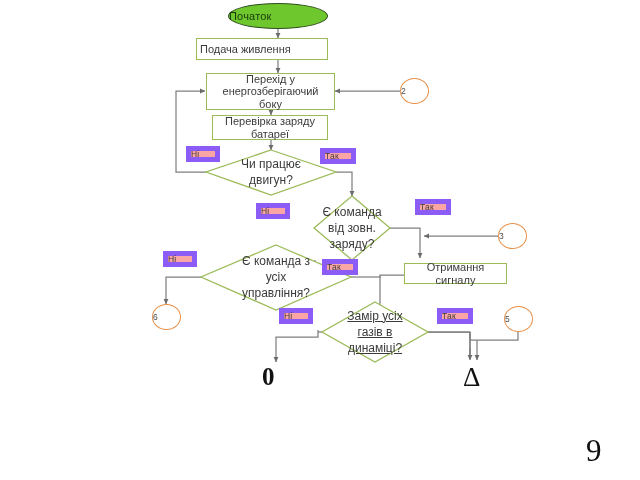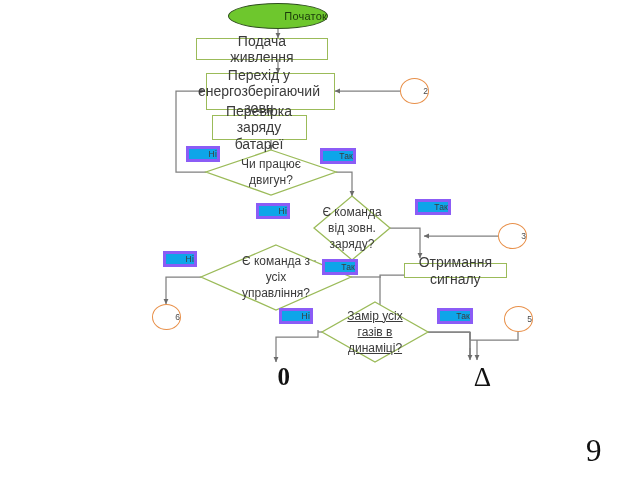--- a/index.html
+++ b/index.html
@@ -7,55 +7,55 @@
     width:640px;height:480px;
     background:#ffffff;
     font-family:"Liberation Sans", sans-serif;
     overflow:hidden;
     position:relative;
   }
   #stage{position:absolute;left:0;top:0;width:640px;height:480px;}
   svg.layer{position:absolute;left:0;top:0;width:640px;height:480px;}
 
   .node{position:absolute;box-sizing:border-box;display:flex;align-items:center;
-        justify-content:flex-end;text-align:center;}
+        justify-content:flex-start;text-align:center;}
 
   
   .terminator{
     background:#6ec72d;
     border:1.4px solid #2f4f1e;
     border-radius:50%;
     color:#1a3a0a;
     font-size:11px;
     letter-spacing:.2px;
   }
 
   
   .process{
     background:#ffffff;
     border:1.3px solid #9bbb59;
     color:#3b3b3b;
-    font-size:14px;
+    font-size:11px;
     line-height:1.15;
-    padding:1px 14px;
+    padding:1px 3px;
   }
 
   
   .decision{
     color:#3b3b3b;
     font-size:12px;
     line-height:1.35;
     background:transparent;
     border:none;
   }
 
   
   .flag{
-    background:#0ea5e9;
-    border:3px solid #8b5cf6;
+    background:#fca5a5;
+    border:5px solid #8b5cf6;
     color:#3b3b3b;
     font-size:8.5px;
     letter-spacing:.2px;
   }
 
   
   .connector{
     border:1.6px solid #e8904a;
     border-radius:50%;
     background:#ffffff;
@@ -147,40 +147,40 @@
 
   <div class="node terminator" style="left:228px;top:3px;width:100px;height:26px;">
     <span>Початок</span>
   </div>
 
   <div class="node process" style="left:196px;top:38px;width:132px;height:22px;">
     <span>Подача живлення</span>
   </div>
 
   <div class="node process" style="left:206px;top:73px;width:129px;height:37px;">
-    <span>Перехід у енергозберігаючий зовн</span>
-  </div>
-
-  <div class="node process" style="left:212px;top:115px;width:95px;height:25px;">
+    <span>Перехід у енергозберігаючий боку</span>
+  </div>
+
+  <div class="node process" style="left:212px;top:115px;width:116px;height:25px;">
     <span>Перевірка заряду батареї</span>
   </div>
 
   <div class="node decision" style="left:229px;top:158px;width:84px;height:28px;">
     <span>Чи працює двигун?</span>
   </div>
 
   <div class="node decision" style="left:318px;top:208px;width:68px;height:40px;">
     <span>Є команда від зовн. заряду?</span>
   </div>
 
   <div class="node decision" style="left:236px;top:257px;width:80px;height:40px;">
     <span>Є команда з усіх управління?</span>
   </div>
 
-  <div class="node process" style="left:404px;top:263px;width:103px;height:15px;">
+  <div class="node process" style="left:404px;top:263px;width:103px;height:21px;">
     <span>Отримання сигналу</span>
   </div>
 
   <div class="node decision" style="left:341px;top:312px;width:68px;height:40px;text-decoration:underline;">
     <span>Замір усіх газів в динаміці?</span>
   </div>
 
   <div class="node connector" style="left:400px;top:78px;width:29px;height:26px;">
     <span>2</span>
   </div>

